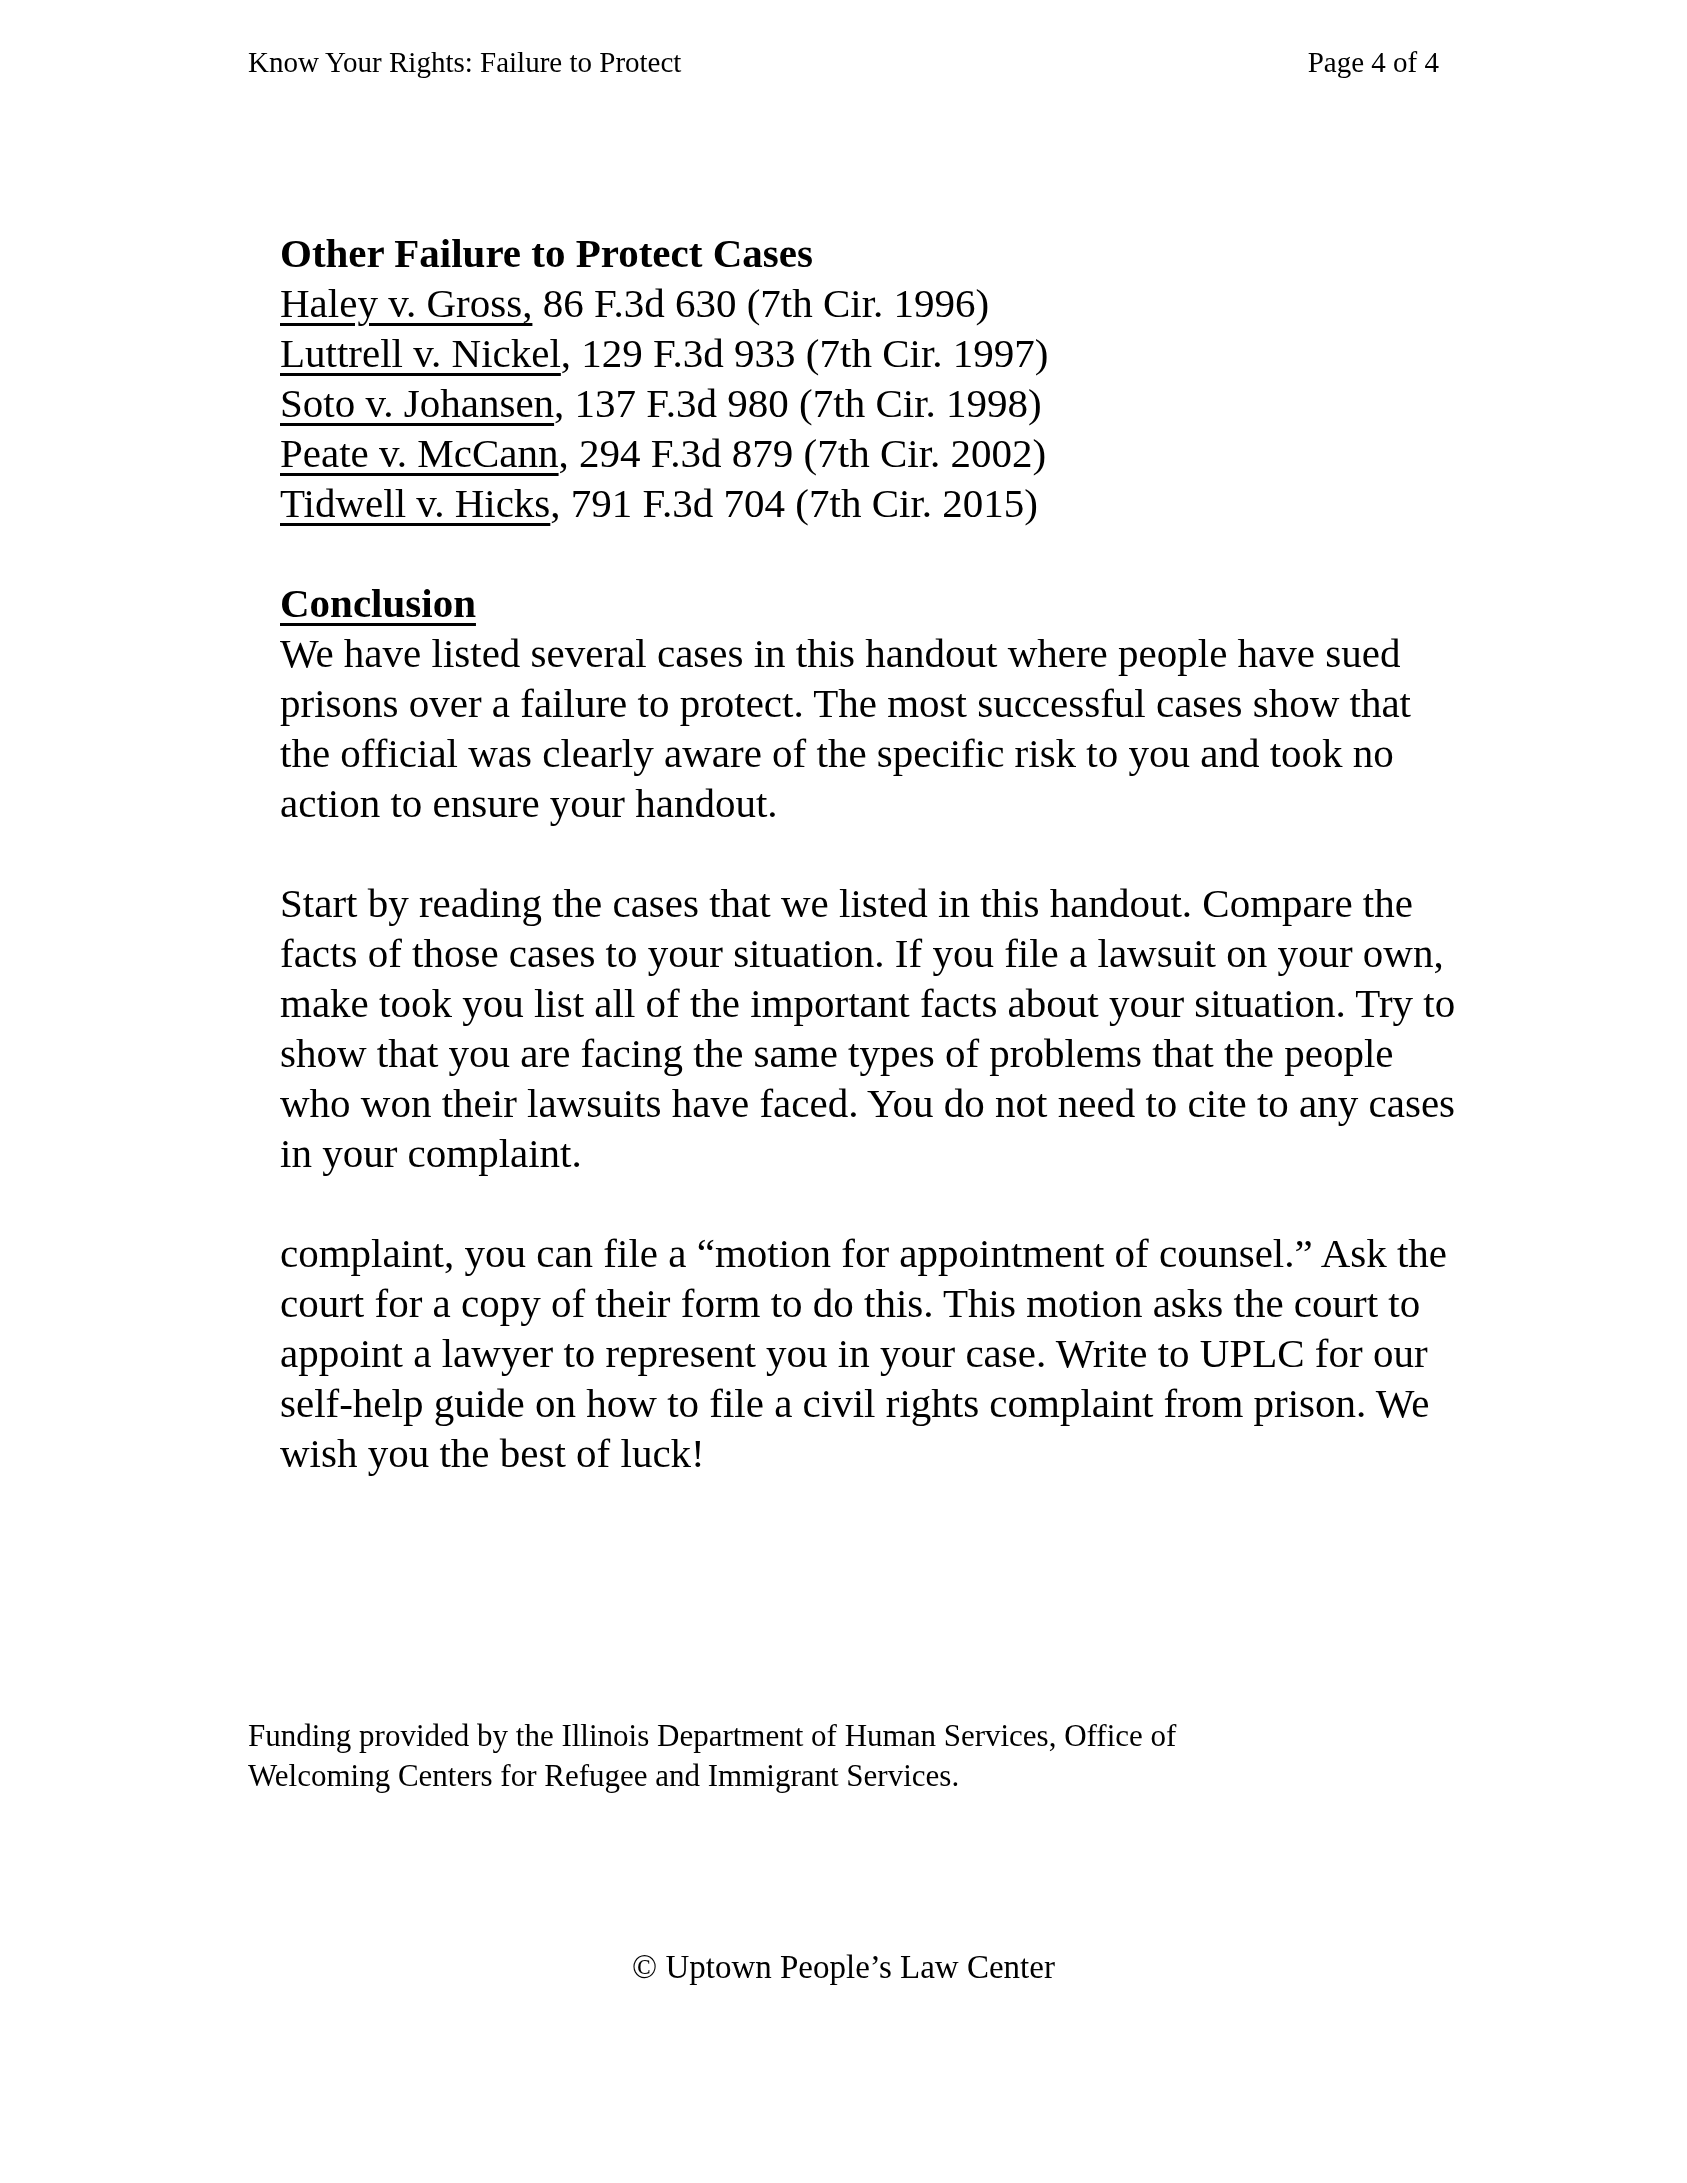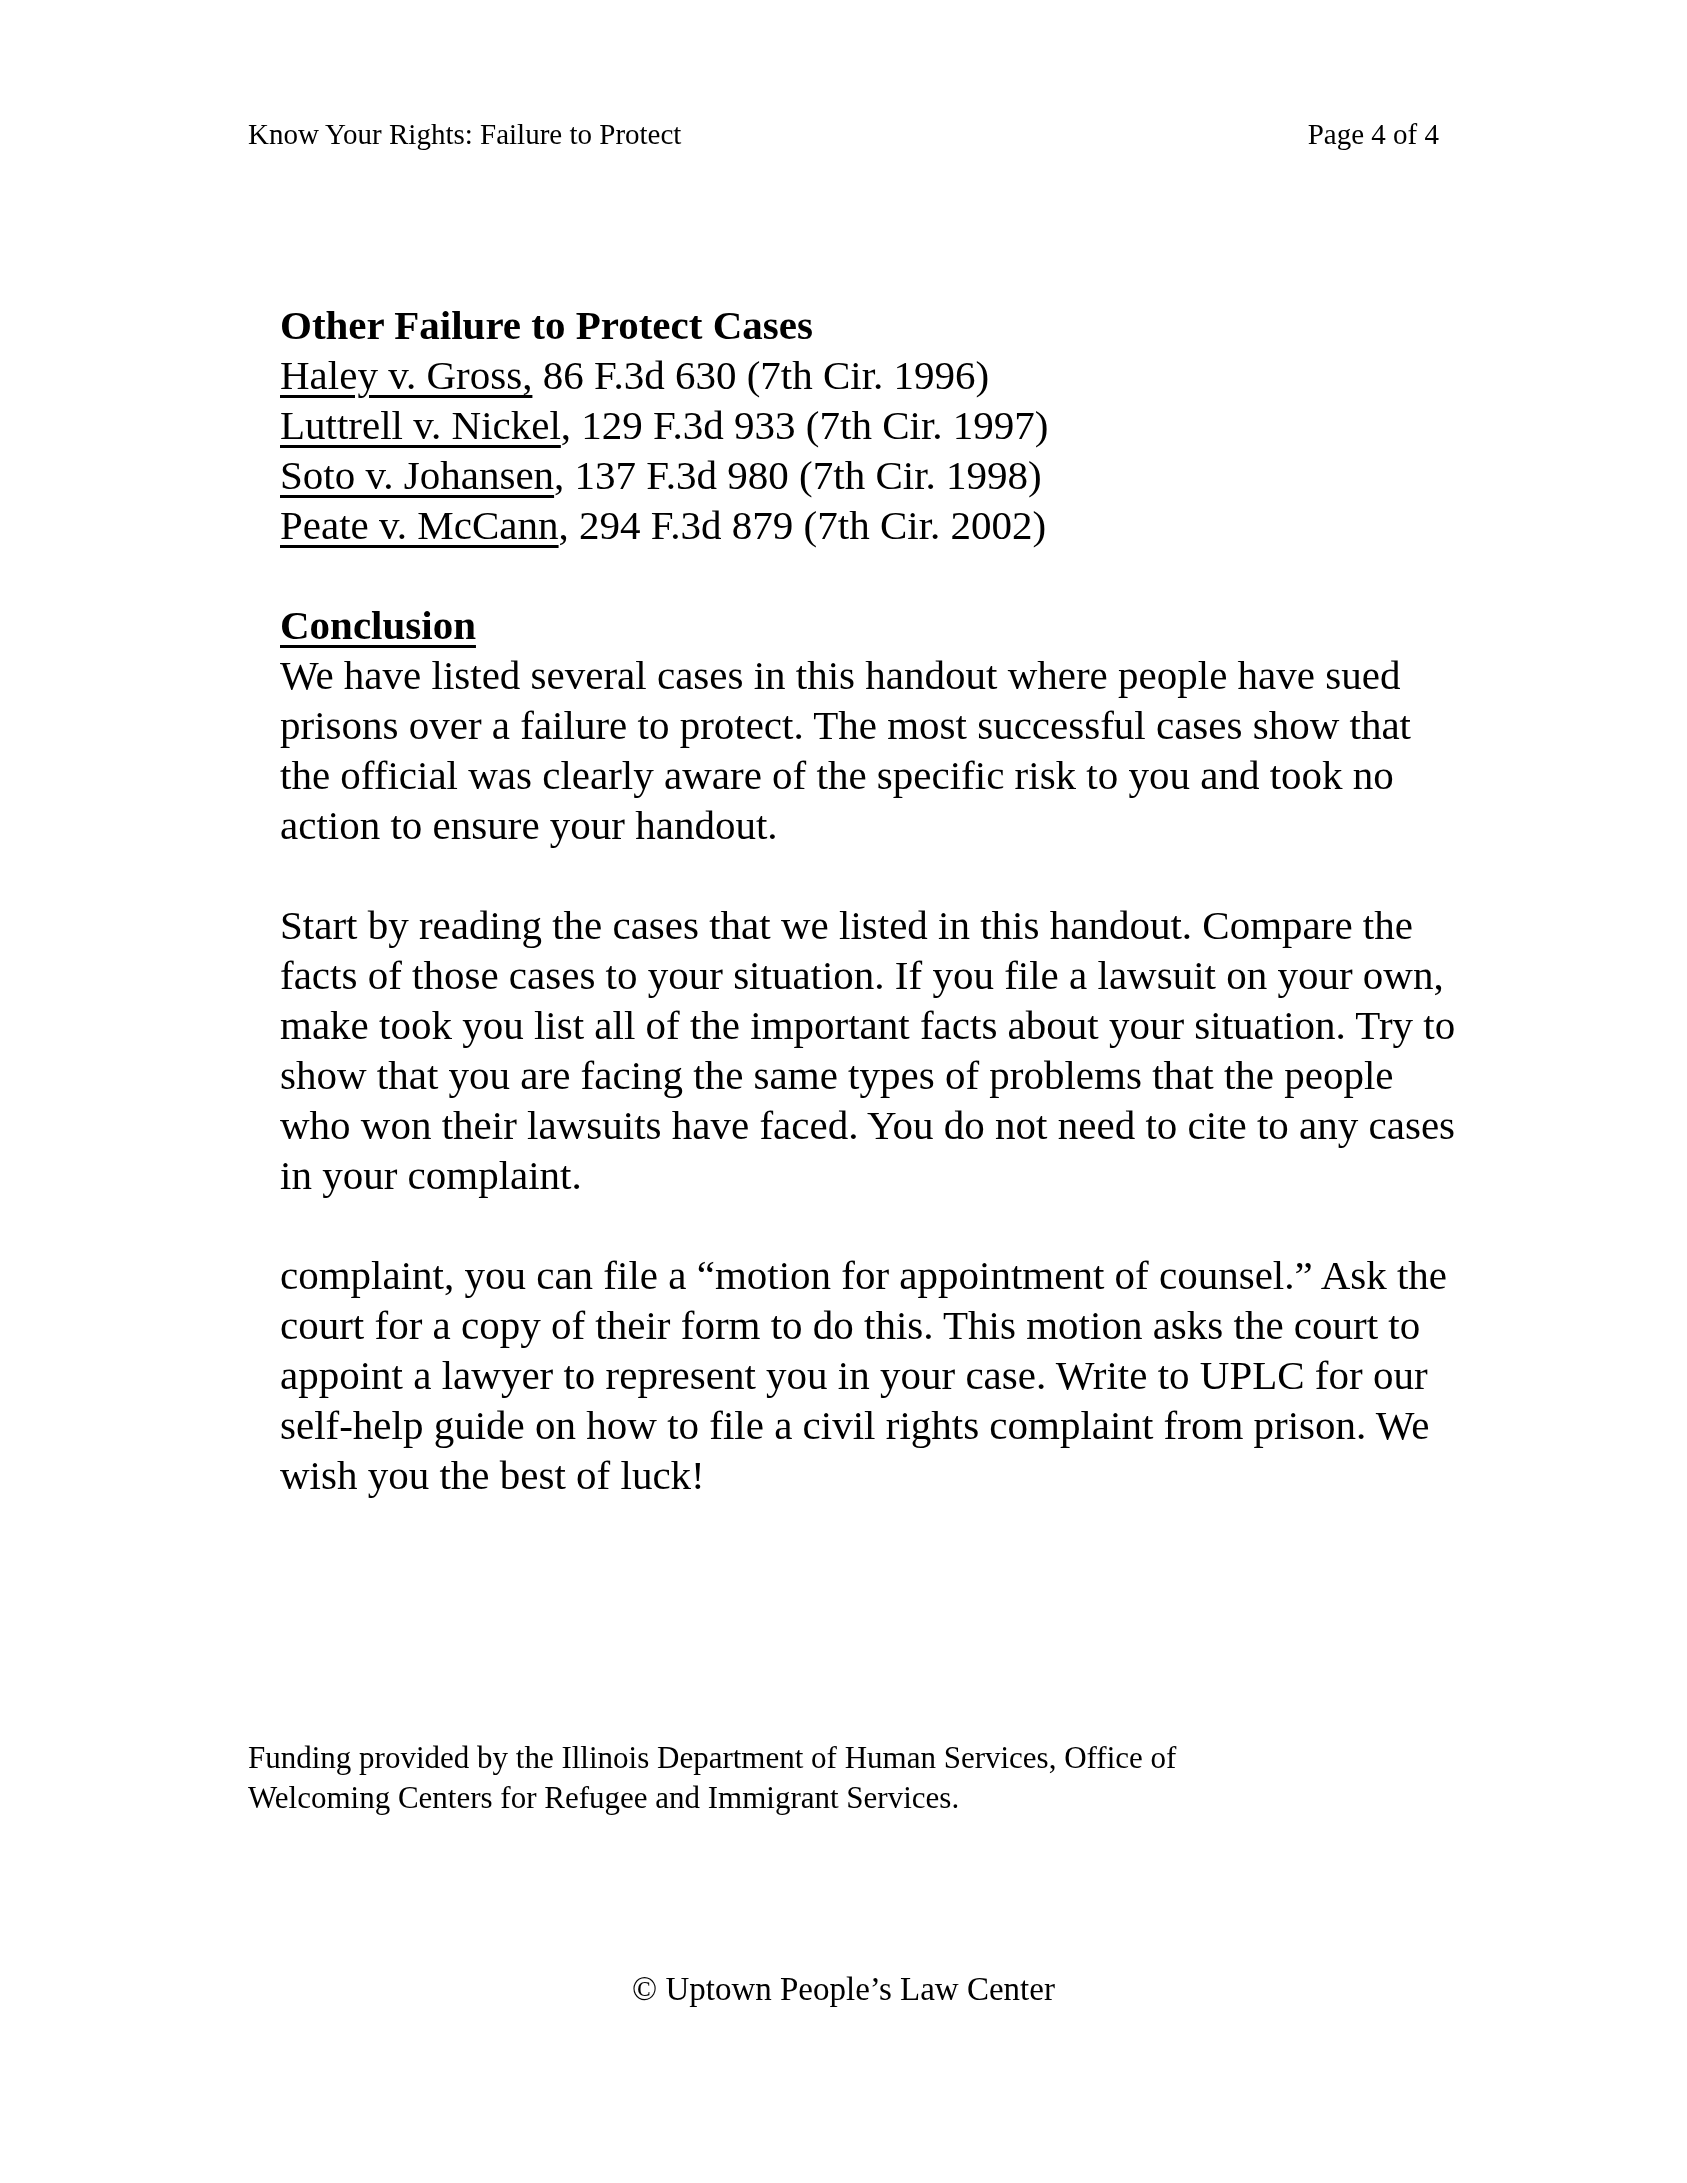--- a/index.html
+++ b/index.html
@@ -13,21 +13,21 @@
     height: 2183px;
     background: #ffffff;
     color: #000000;
     font-family: "Liberation Serif", "DejaVu Serif", serif;
     overflow: hidden;
     box-sizing: border-box;
     padding: 0 248px;
   }
   
   .running-header {
-    margin-top: 116px;
+    margin-top: 44px;
     display: flex;
     justify-content: space-between;
     align-items: baseline;
     font-size: 29px;
     line-height: 36px;
     white-space: nowrap;
   }
   
   .body-text {
     font-size: 41px;
@@ -96,20 +96,23 @@
     </div>
     <div class="case-row">
       <span class="case-name">Luttrell v. Nickel</span><span>, 129 F.3d 933 (7th Cir. 1997)</span>
     </div>
     <div class="case-row">
       <span class="case-name">Soto v. Johansen</span><span>, 137 F.3d 980 (7th Cir. 1998)</span>
     </div>
     <div class="case-row">
       <span class="case-name">Peate v. McCann</span><span>, 294 F.3d 879 (7th Cir. 2002)</span>
     </div>
+    <div class="case-row">
+      <span class="case-name">Tidwell v. Hicks</span><span>, 791 F.3d 704 (7th Cir. 2015)</span>
+    </div>
 
     <div>
       <span class="conclusion-heading">Conclusion</span>
     </div>
 
     <div class="paragraph">
       <div class="para-line">We have listed several cases in this handout where people have sued</div>
       <div class="para-line">prisons over a failure to protect. The most successful cases show that</div>
       <div class="para-line">the official was clearly aware of the specific risk to you and took no</div>
       <div class="para-line">action to ensure your handout.</div>

